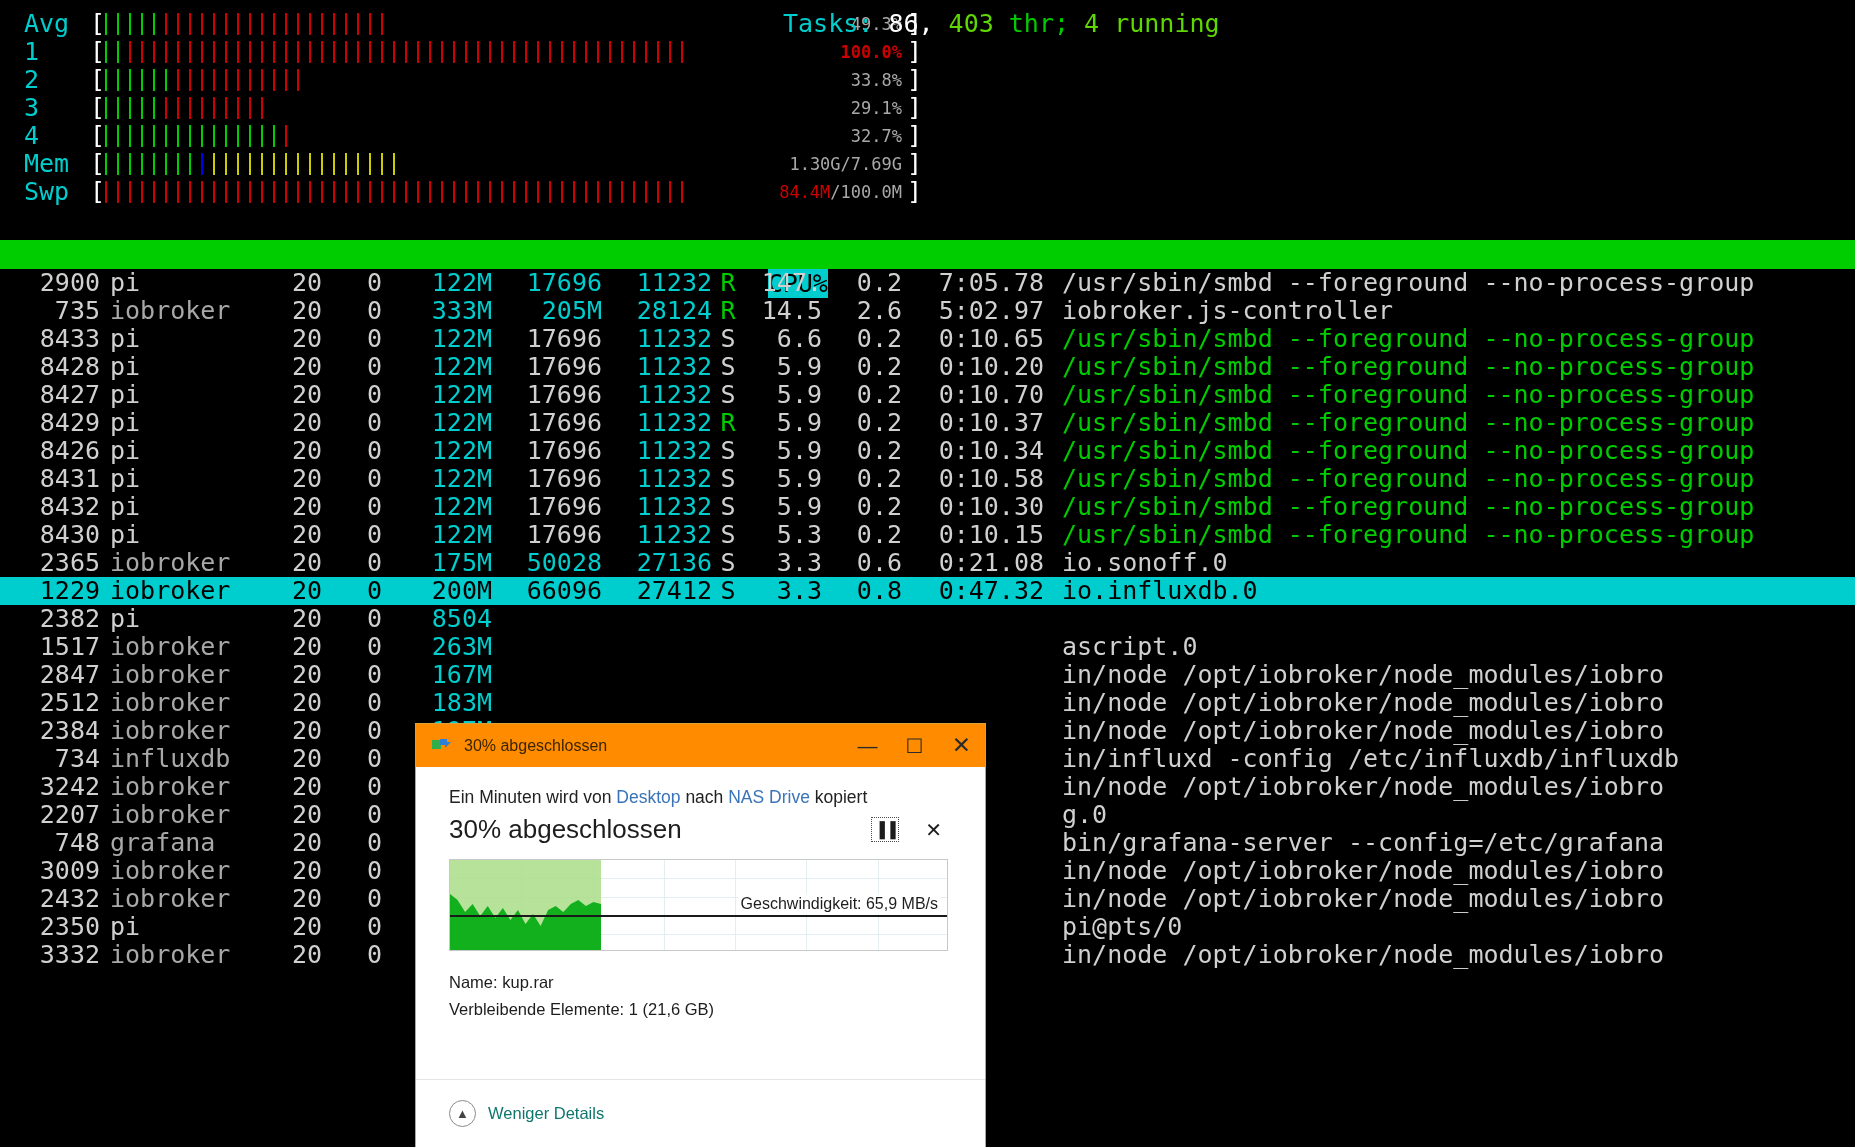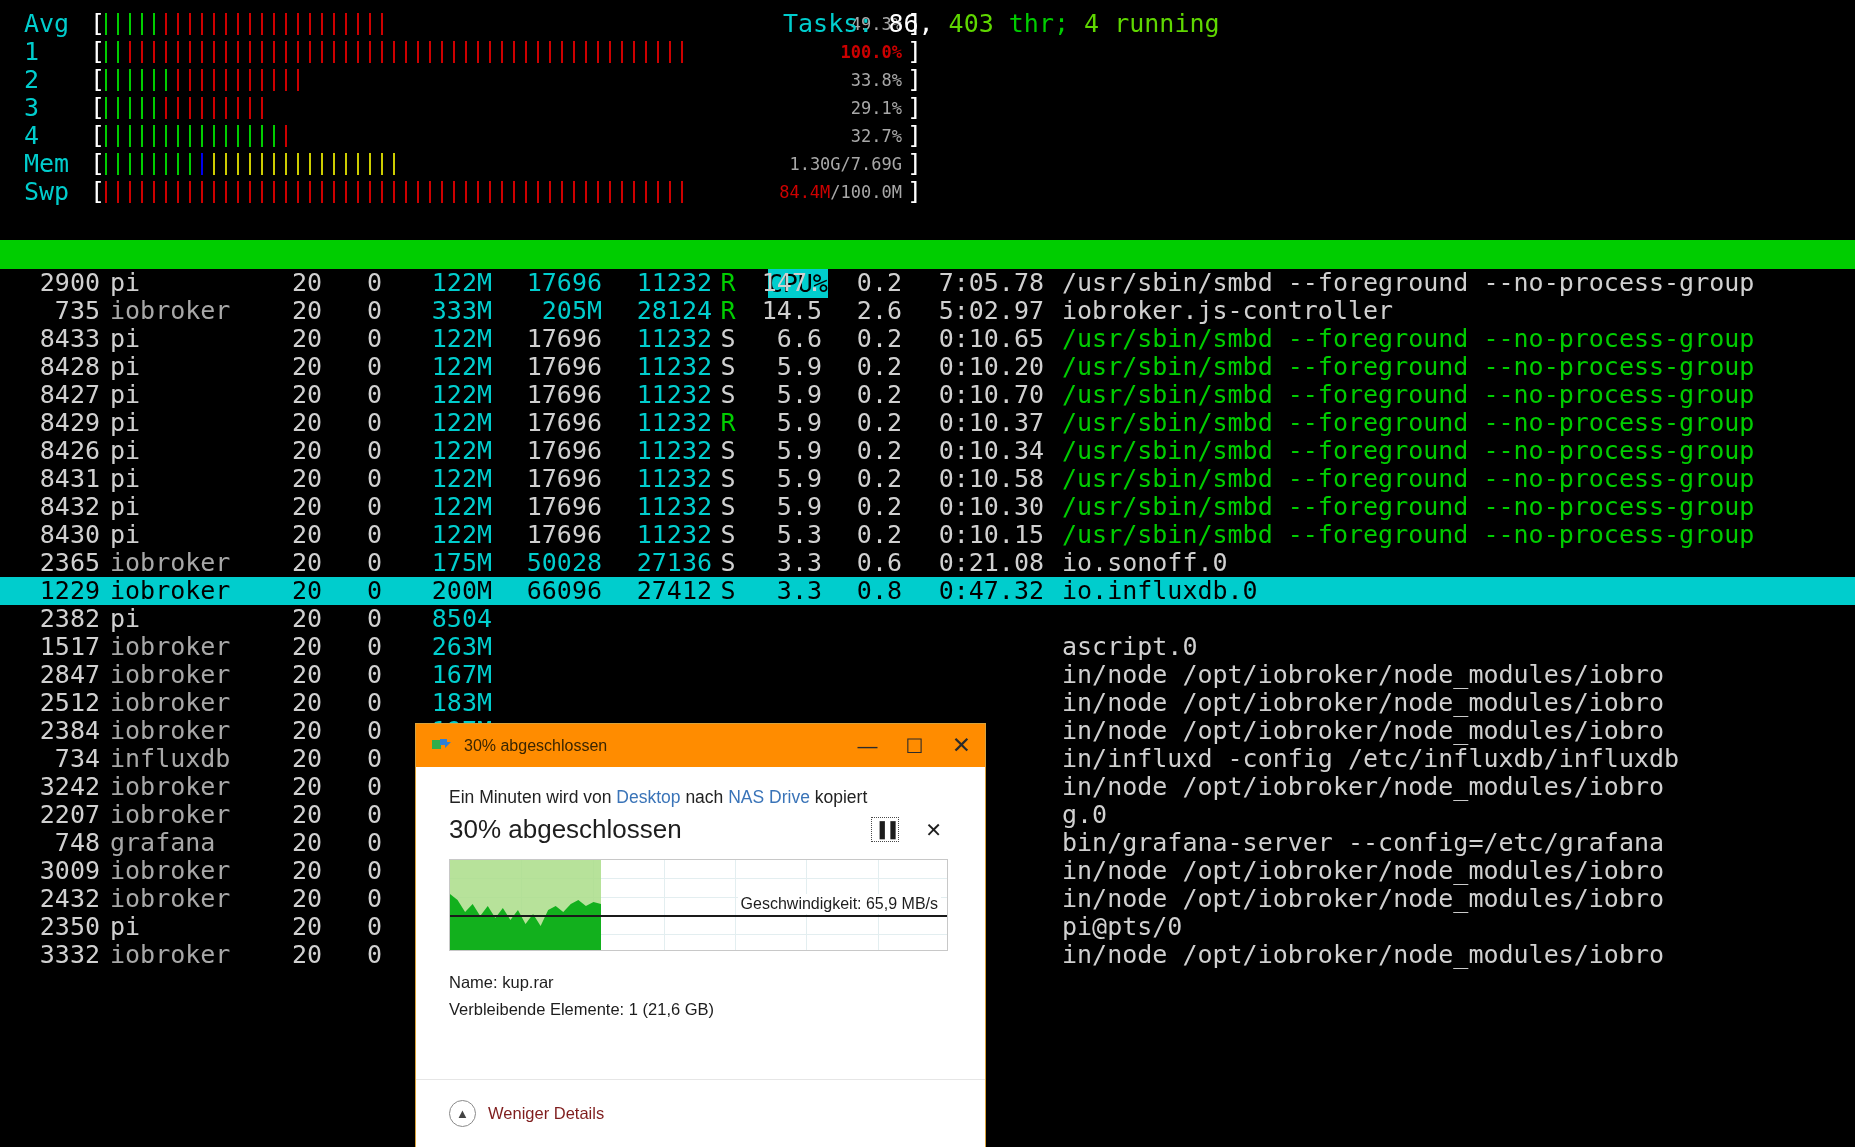--- a/index.html
+++ b/index.html
@@ -92,21 +92,21 @@
   .graph-lightband { position:absolute; left:0; top:0; width:151px; bottom:0; background:#aadd88; opacity:.85; }
   .graph-speed-line { position:absolute; left:0; right:0; top:55px; height:1.5px; background:#1a1a1a; }
   .speed-label { position:absolute; right:6px; top:34px; font-size:16px; color:#1d1d1d; background:#fff; padding:1px 3px;}
 
   .dlg-details { padding:18px 33px 0 33px; font-size:16.5px; color:#1d1d1d; line-height:1.62; }
   .dlg-details .k { color:#1d1d1d; }
   .dlg-footer { position:absolute; left:0; right:0; bottom:0; height:68px; border-top:1px solid #e6e6e6;
                 display:flex; align-items:center; padding-left:33px; gap:12px; background:#fff;}
   .chev { width:27px; height:27px; border-radius:50%; border:1px solid #8a8a8a; display:flex;
           align-items:center; justify-content:center; font-size:13px; color:#444; }
-  .footer-text { font-size:16.5px; color:#7f1d1d; }
+  .footer-text { font-size:16.5px; color:#0f766e; }
 </style>
 </head>
 <body>
 
 <div id="root">
 
   <div class="htop-top">
     <div class="meter-col" id="meterCol">
         <div class="meter-row"><span class="m-label">Avg</span><span class="m-brk">[</span><span class="bar"><i style="left: 0px; background: rgb(0, 205, 0);"></i><i style="left: 12px; background: rgb(0, 205, 0);"></i><i style="left: 24px; background: rgb(0, 205, 0);"></i><i style="left: 36px; background: rgb(0, 205, 0);"></i><i style="left: 48px; background: rgb(0, 205, 0);"></i><i style="left: 60px; background: rgb(205, 0, 0);"></i><i style="left: 72px; background: rgb(205, 0, 0);"></i><i style="left: 84px; background: rgb(205, 0, 0);"></i><i style="left: 96px; background: rgb(205, 0, 0);"></i><i style="left: 108px; background: rgb(205, 0, 0);"></i><i style="left: 120px; background: rgb(205, 0, 0);"></i><i style="left: 132px; background: rgb(205, 0, 0);"></i><i style="left: 144px; background: rgb(205, 0, 0);"></i><i style="left: 156px; background: rgb(205, 0, 0);"></i><i style="left: 168px; background: rgb(205, 0, 0);"></i><i style="left: 180px; background: rgb(205, 0, 0);"></i><i style="left: 192px; background: rgb(205, 0, 0);"></i><i style="left: 204px; background: rgb(205, 0, 0);"></i><i style="left: 216px; background: rgb(205, 0, 0);"></i><i style="left: 228px; background: rgb(205, 0, 0);"></i><i style="left: 240px; background: rgb(205, 0, 0);"></i><i style="left: 252px; background: rgb(205, 0, 0);"></i><i style="left: 264px; background: rgb(205, 0, 0);"></i><i style="left: 276px; background: rgb(205, 0, 0);"></i></span><span class="m-val">49.3%</span><span class="m-brk" style="position: absolute; right: 2px;">]</span></div>
         <div class="meter-row"><span class="m-label">1</span><span class="m-brk">[</span><span class="bar"><i style="left: 0px; background: rgb(0, 205, 0);"></i><i style="left: 12px; background: rgb(0, 205, 0);"></i><i style="left: 24px; background: rgb(205, 0, 0);"></i><i style="left: 36px; background: rgb(205, 0, 0);"></i><i style="left: 48px; background: rgb(205, 0, 0);"></i><i style="left: 60px; background: rgb(205, 0, 0);"></i><i style="left: 72px; background: rgb(205, 0, 0);"></i><i style="left: 84px; background: rgb(205, 0, 0);"></i><i style="left: 96px; background: rgb(205, 0, 0);"></i><i style="left: 108px; background: rgb(205, 0, 0);"></i><i style="left: 120px; background: rgb(205, 0, 0);"></i><i style="left: 132px; background: rgb(205, 0, 0);"></i><i style="left: 144px; background: rgb(205, 0, 0);"></i><i style="left: 156px; background: rgb(205, 0, 0);"></i><i style="left: 168px; background: rgb(205, 0, 0);"></i><i style="left: 180px; background: rgb(205, 0, 0);"></i><i style="left: 192px; background: rgb(205, 0, 0);"></i><i style="left: 204px; background: rgb(205, 0, 0);"></i><i style="left: 216px; background: rgb(205, 0, 0);"></i><i style="left: 228px; background: rgb(205, 0, 0);"></i><i style="left: 240px; background: rgb(205, 0, 0);"></i><i style="left: 252px; background: rgb(205, 0, 0);"></i><i style="left: 264px; background: rgb(205, 0, 0);"></i><i style="left: 276px; background: rgb(205, 0, 0);"></i><i style="left: 288px; background: rgb(205, 0, 0);"></i><i style="left: 300px; background: rgb(205, 0, 0);"></i><i style="left: 312px; background: rgb(205, 0, 0);"></i><i style="left: 324px; background: rgb(205, 0, 0);"></i><i style="left: 336px; background: rgb(205, 0, 0);"></i><i style="left: 348px; background: rgb(205, 0, 0);"></i><i style="left: 360px; background: rgb(205, 0, 0);"></i><i style="left: 372px; background: rgb(205, 0, 0);"></i><i style="left: 384px; background: rgb(205, 0, 0);"></i><i style="left: 396px; background: rgb(205, 0, 0);"></i><i style="left: 408px; background: rgb(205, 0, 0);"></i><i style="left: 420px; background: rgb(205, 0, 0);"></i><i style="left: 432px; background: rgb(205, 0, 0);"></i><i style="left: 444px; background: rgb(205, 0, 0);"></i><i style="left: 456px; background: rgb(205, 0, 0);"></i><i style="left: 468px; background: rgb(205, 0, 0);"></i><i style="left: 480px; background: rgb(205, 0, 0);"></i><i style="left: 492px; background: rgb(205, 0, 0);"></i><i style="left: 504px; background: rgb(205, 0, 0);"></i><i style="left: 516px; background: rgb(205, 0, 0);"></i><i style="left: 528px; background: rgb(205, 0, 0);"></i><i style="left: 540px; background: rgb(205, 0, 0);"></i><i style="left: 552px; background: rgb(205, 0, 0);"></i><i style="left: 564px; background: rgb(205, 0, 0);"></i><i style="left: 576px; background: rgb(205, 0, 0);"></i></span><span class="m-val crit">100.0%</span><span class="m-brk" style="position: absolute; right: 2px;">]</span></div>

